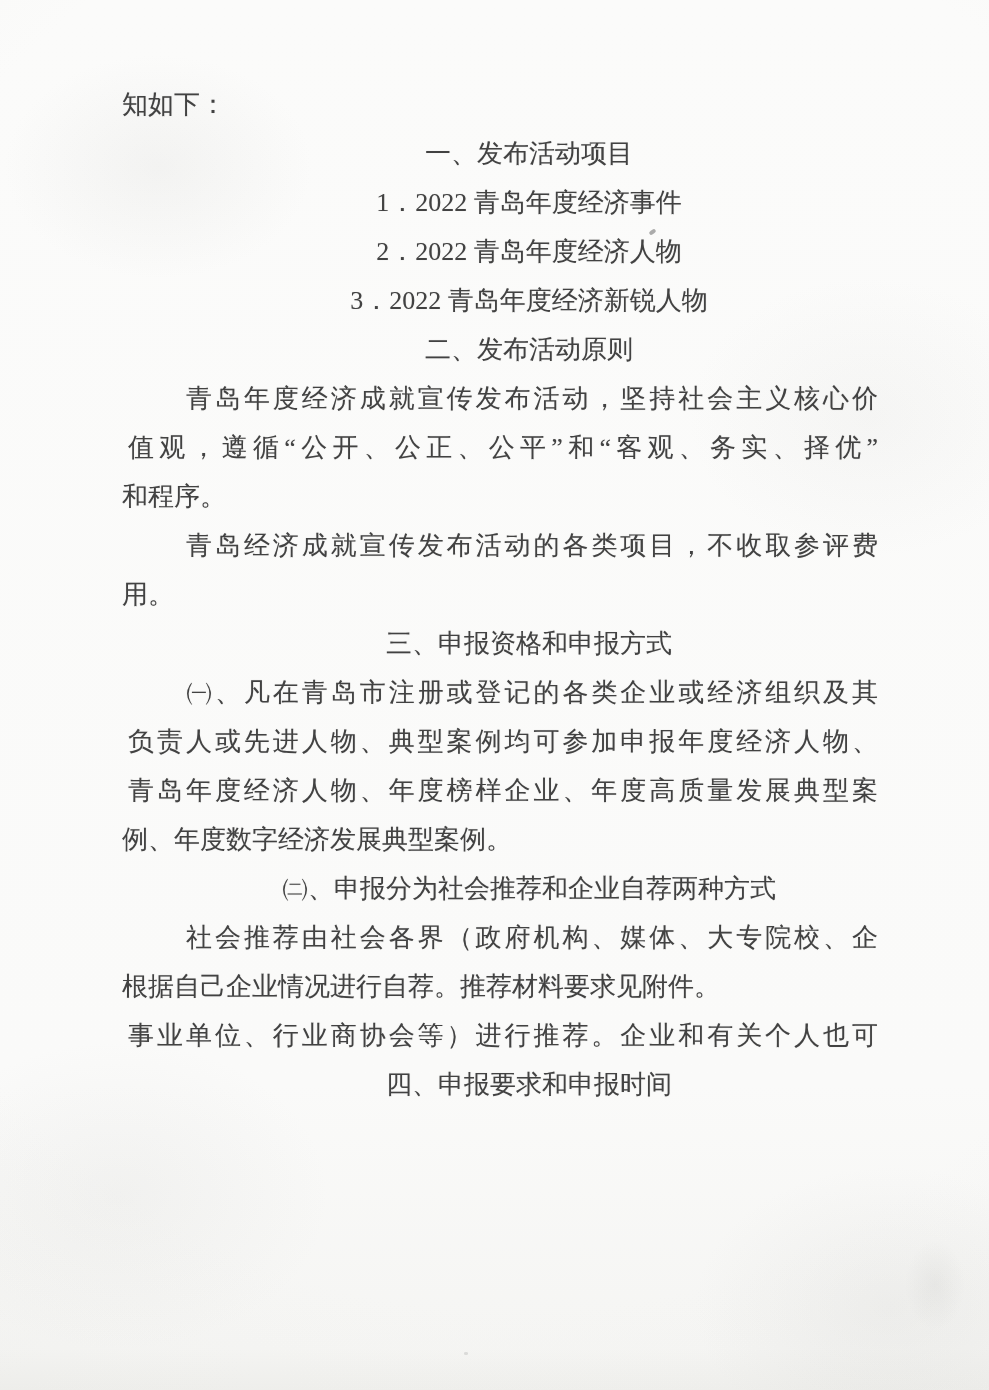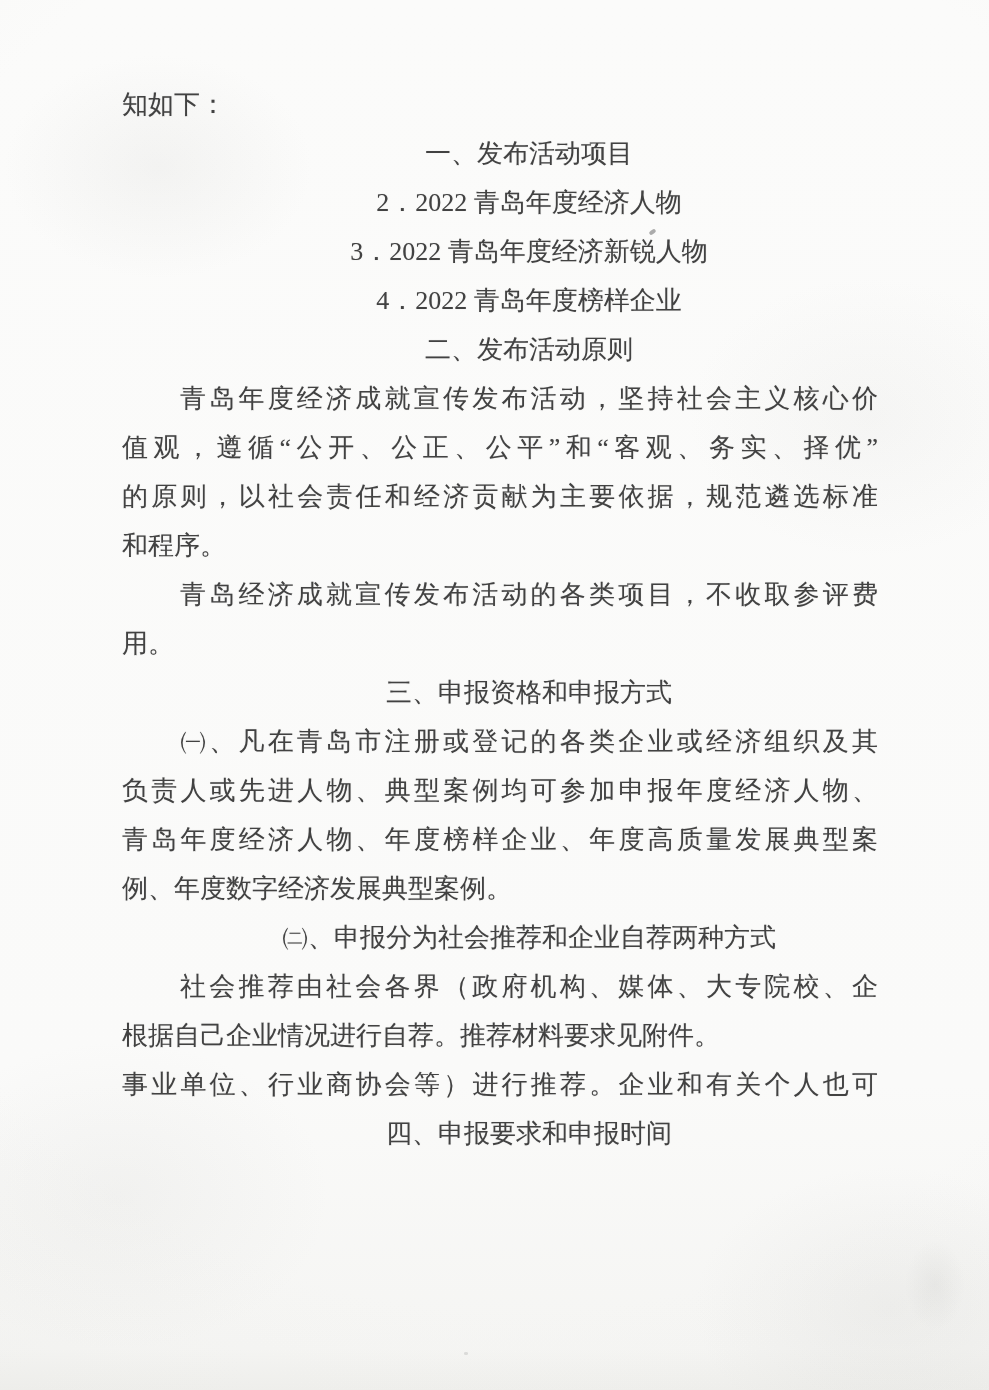--- a/index.html
+++ b/index.html
@@ -22,42 +22,41 @@
       radial-gradient(300px 220px at 12% 86%, rgba(205,205,202,0.16), rgba(205,205,202,0) 70%),
       radial-gradient(280px 200px at 90% 94%, rgba(200,200,197,0.18), rgba(200,200,197,0) 70%);
   }
   .text-block{
     position:absolute;left:122px;top:80px;width:756px;
     color:#424242;
     font-size:26px;
     text-shadow:0 0 1px rgba(80,80,80,0.25);
   }
   .ln{height:49px;line-height:49px;white-space:nowrap;}
-  .ln.just{white-space:normal;text-align:justify;text-align-last:justify;}
+  .ln.just{white-space:normal;text-align:justify;text-align-last:justify;margin-left:6px;}
   .ln.ind{text-indent:58px;text-align:center;}
   .speck{position:absolute;background:#6a6a6a;border-radius:40%;}
   .speck-1{left:649px;top:230px;width:7px;height:4px;opacity:.55;transform:rotate(-35deg);}
   .speck-2{left:464px;top:1352px;width:4px;height:3px;opacity:.18;}
   .smudge{position:absolute;left:905px;top:1240px;width:60px;height:90px;opacity:.10;
     background:radial-gradient(closest-side,#9a9a96,rgba(154,154,150,0));}
 </style>
 </head>
 <body>
 
 <div class="photo">
   <div class="text-block">
     <div class="ln">知如下：</div>
     <div class="ln ind">一、发布活动项目</div>
+    <div class="ln ind">1．2022 青岛年度经济事件</div>
     <div class="ln ind">2．2022 青岛年度经济人物</div>
     <div class="ln ind">3．2022 青岛年度经济新锐人物</div>
-    <div class="ln ind">4．2022 青岛年度榜样企业</div>
     <div class="ln ind">二、发布活动原则</div>
     <div class="ln ind just">青岛年度经济成就宣传发布活动，坚持社会主义核心价</div>
     <div class="ln just">值观，遵循“公开、公正、公平”和“客观、务实、择优”</div>
-    <div class="ln just">的原则，以社会责任和经济贡献为主要依据，规范遴选标准</div>
     <div class="ln">和程序。</div>
     <div class="ln ind just">青岛经济成就宣传发布活动的各类项目，不收取参评费</div>
     <div class="ln">用。</div>
     <div class="ln ind">三、申报资格和申报方式</div>
     <div class="ln ind just">㈠、凡在青岛市注册或登记的各类企业或经济组织及其</div>
     <div class="ln just">负责人或先进人物、典型案例均可参加申报年度经济人物、</div>
     <div class="ln just">青岛年度经济人物、年度榜样企业、年度高质量发展典型案</div>
     <div class="ln">例、年度数字经济发展典型案例。</div>
     <div class="ln ind">㈡、申报分为社会推荐和企业自荐两种方式</div>
     <div class="ln ind just">社会推荐由社会各界（政府机构、媒体、大专院校、企</div>

